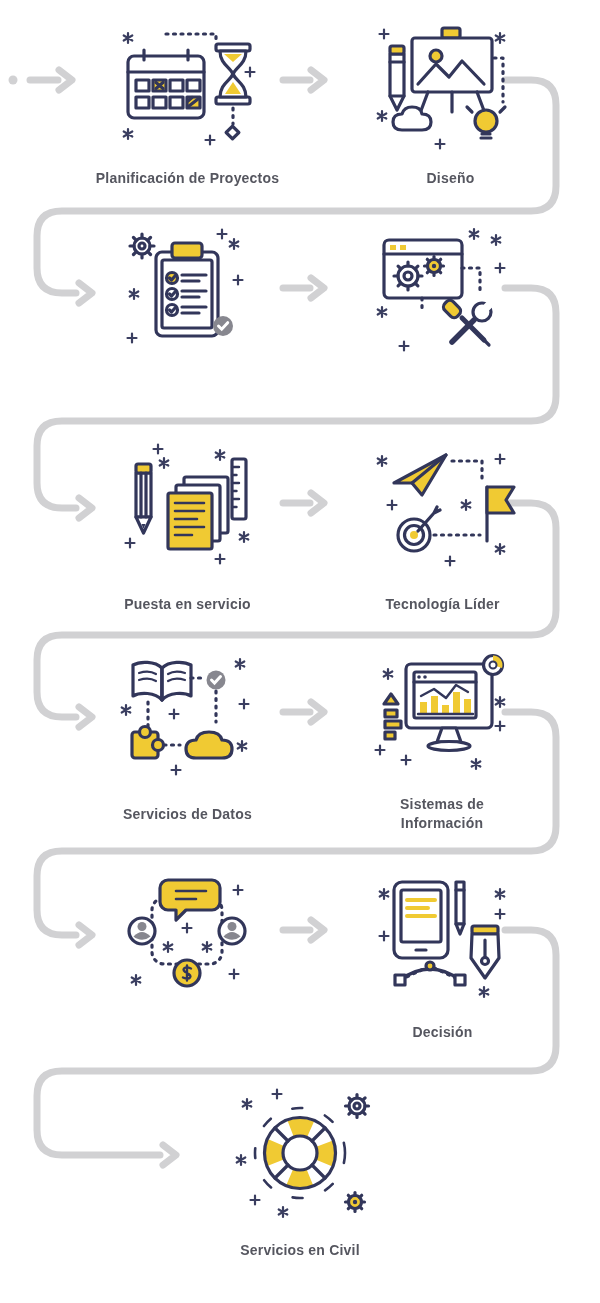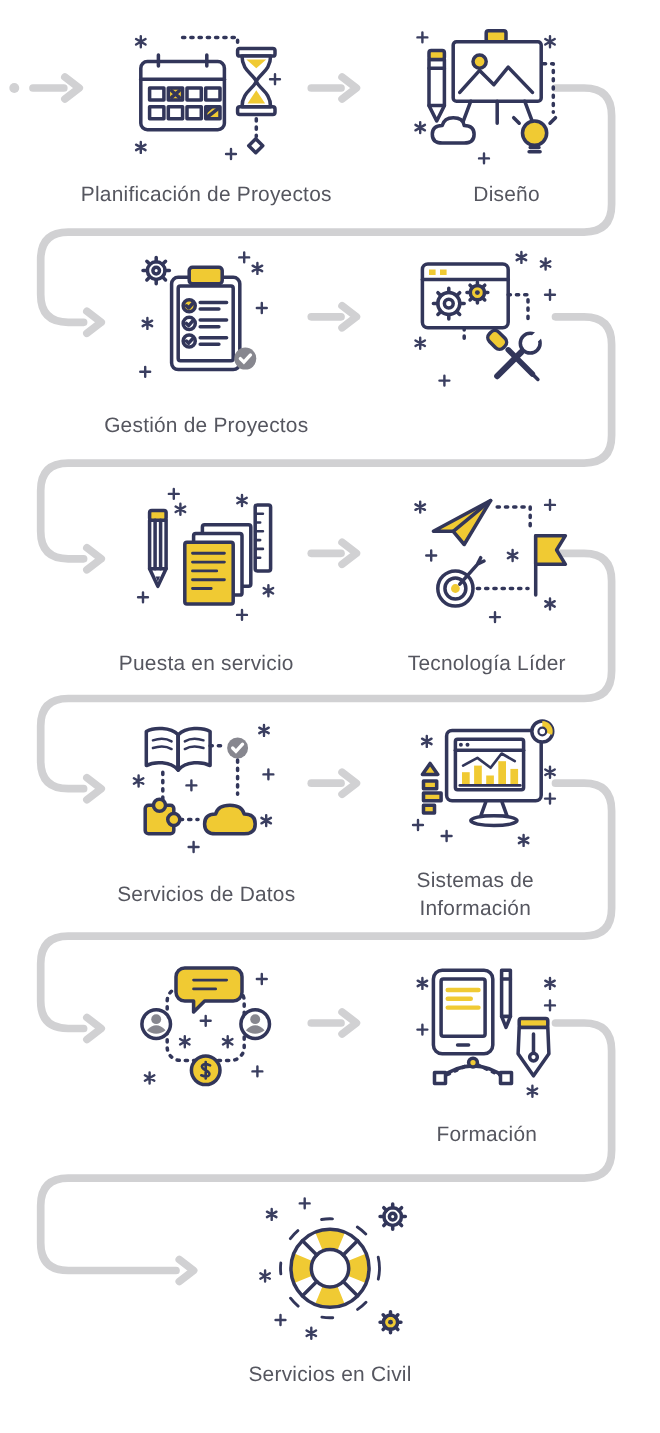--- a/index.html
+++ b/index.html
@@ -14,21 +14,21 @@
   .ic svg{width:100%;height:100%;overflow:visible;}
   .ln{fill:none;stroke:#32365a;stroke-width:3.2;stroke-linecap:round;stroke-linejoin:round;}
   .fw{fill:#ffffff;stroke:#32365a;stroke-width:3.2;stroke-linecap:round;stroke-linejoin:round;}
   .fy{fill:#f0ca33;stroke:#32365a;stroke-width:3.2;stroke-linecap:round;stroke-linejoin:round;}
   .fyn{fill:#f0ca33;stroke:none;}
   .fg{fill:#87878f;stroke:none;}
   .dsh{stroke-dasharray:2 5.5;}
   .spk{fill:none;stroke:#3a3e60;stroke-width:2.2;stroke-linecap:round;}
   .label{
     position:absolute;height:56px;display:flex;align-items:center;justify-content:center;
-    text-align:center;font-weight:normal;font-size:19px;letter-spacing:.2px;color:#55565f;line-height:1.35;
+    text-align:center;font-weight:bold;font-size:14px;letter-spacing:.2px;color:#55565f;line-height:1.35;
   }
 </style>
 </head>
 <body>
 
 <div class="canvas">
 
   <svg class="connector" width="600" height="1303" viewBox="0 0 600 1303" aria-hidden="true">
     <circle cx="13" cy="80" r="4.5" fill="#d1d1d3"></circle>
     <path class="ar" d="M30 80 H58"></path>
@@ -104,21 +104,21 @@
       <path class="ln" d="M96 88 l-5 -5 M124 88 l5 -5"></path>
       <path class="fw" d="M26 106 q-9 0 -9 -8 q0 -8 9 -8 q2 -7 10 -7 q9 0 10 7 q9 0 9 8 q0 8 -9 8 Z"></path>
       <path class="spk" transform="translate(8,10)" d="M0 -4.5 V4.5 M-4.5 0 H4.5"></path>
       <path class="spk" transform="translate(124,14)" d="M0 -5 V5 M-4.3 -2.5 L4.3 2.5 M-4.3 2.5 L4.3 -2.5"></path>
       <path class="spk" transform="translate(64,120)" d="M0 -4.5 V4.5 M-4.5 0 H4.5"></path>
       <path class="spk" transform="translate(6,92)" d="M0 -5 V5 M-4.3 -2.5 L4.3 2.5 M-4.3 2.5 L4.3 -2.5"></path>
     </svg>
   </div>
 
   <div class="label" style="left:40px;top:150px;width:295px">Planificación de Proyectos</div>
-  <div class="label" style="left:348px;top:150px;width:225px">Diseño</div>
+  <div class="label" style="left:338px;top:150px;width:225px">Diseño</div>
 
   <div class="ic" style="left:122px;top:228px">
     <svg viewBox="0 0 130 130">
       <circle class="fw" cx="20" cy="18" r="8"></circle>
       <circle class="ln" cx="20" cy="18" r="3"></circle>
       <path class="ln" d="M20 6 V10 M20 26 V30 M8 18 H12 M28 18 H32 M11.5 9.5 l2.8 2.8 M25.7 23.7 l2.8 2.8 M28.5 9.5 l-2.8 2.8 M14.3 23.7 l-2.8 2.8"></path>
       <rect class="fw" x="34" y="24" width="62" height="84" rx="6"></rect>
       <rect class="ln" x="40" y="32" width="50" height="68" rx="2"></rect>
       <rect class="fy" x="50" y="15" width="30" height="15" rx="3"></rect>
       <circle class="fy" cx="50" cy="50" r="5.5"></circle>
@@ -160,21 +160,20 @@
       <path class="ln" style="stroke-width:5" d="M86 90 L108 112"></path>
       <path class="ln" d="M108 112 l5 5"></path>
       <path class="spk" transform="translate(120,12)" d="M0 -5 V5 M-4.3 -2.5 L4.3 2.5 M-4.3 2.5 L4.3 -2.5"></path>
       <path class="spk" transform="translate(124,40)" d="M0 -4.5 V4.5 M-4.5 0 H4.5"></path>
       <path class="spk" transform="translate(6,84)" d="M0 -5 V5 M-4.3 -2.5 L4.3 2.5 M-4.3 2.5 L4.3 -2.5"></path>
       <path class="spk" transform="translate(28,118)" d="M0 -4.5 V4.5 M-4.5 0 H4.5"></path>
       <path class="spk" transform="translate(98,6)" d="M0 -5 V5 M-4.3 -2.5 L4.3 2.5 M-4.3 2.5 L4.3 -2.5"></path>
     </svg>
   </div>
 
-  <div class="label" style="left:40px;top:360px;width:295px">Gestión de Proyectos</div>
 
   <div class="ic" style="left:122px;top:443px">
     <svg viewBox="0 0 130 130">
       <rect class="fw" x="14" y="30" width="15" height="44"></rect>
       <rect class="fy" x="14" y="21" width="15" height="9" rx="2"></rect>
       <path class="fw" d="M14 74 L21.5 90 L29 74 Z"></path>
       <path d="M19.5 81 L21.5 86 L23.5 81 Z" fill="#32365a"></path>
       <path class="ln" d="M19 30 V74 M24 30 V74"></path>
       <rect class="fw" x="62" y="34" width="44" height="56" rx="2"></rect>
       <rect class="fw" x="54" y="42" width="44" height="56" rx="2"></rect>
@@ -263,21 +262,21 @@
       <path class="spk" transform="translate(124,50)" d="M0 -5 V5 M-4.3 -2.5 L4.3 2.5 M-4.3 2.5 L4.3 -2.5"></path>
       <path class="spk" transform="translate(124,74)" d="M0 -4.5 V4.5 M-4.5 0 H4.5"></path>
       <path class="spk" transform="translate(12,22)" d="M0 -5 V5 M-4.3 -2.5 L4.3 2.5 M-4.3 2.5 L4.3 -2.5"></path>
       <path class="spk" transform="translate(30,108)" d="M0 -4.5 V4.5 M-4.5 0 H4.5"></path>
       <path class="spk" transform="translate(100,112)" d="M0 -5 V5 M-4.3 -2.5 L4.3 2.5 M-4.3 2.5 L4.3 -2.5"></path>
       <path class="spk" transform="translate(4,98)" d="M0 -4.5 V4.5 M-4.5 0 H4.5"></path>
     </svg>
   </div>
 
   <div class="label" style="left:40px;top:786px;width:295px">Servicios de Datos</div>
-  <div class="label" style="left:347px;top:786px;width:170px">Sistemas de Información</div>
+  <div class="label" style="left:357px;top:786px;width:170px">Sistemas de Información</div>
 
   <div class="ic" style="left:122px;top:870px">
     <svg viewBox="0 0 130 130">
       <rect class="ln dsh" x="30" y="28" width="70" height="66" rx="12"></rect>
       <path class="fy" d="M46 10 h44 a8 8 0 0 1 8 8 v14 a8 8 0 0 1 -8 8 h-26 l-10 10 v-10 h-8 a8 8 0 0 1 -8 -8 v-14 a8 8 0 0 1 8 -8 Z"></path>
       <path d="M54 21 H84 M54 29 H74" stroke="#32365a" stroke-width="2.6" stroke-linecap="round" fill="none"></path>
       <circle class="fw" cx="20" cy="61" r="13"></circle>
       <circle class="fg" cx="20" cy="56.5" r="4.5"></circle>
       <path class="fg" d="M11.5 66.5 q8.5 -9 17 0 a13 13 0 0 1 -17 0 Z"></path>
       <circle class="fw" cx="110" cy="61" r="13"></circle>
@@ -314,21 +313,21 @@
       <rect class="fw" x="19" y="105" width="10" height="10"></rect>
       <rect class="fw" x="79" y="105" width="10" height="10"></rect>
       <path class="spk" transform="translate(8,24)" d="M0 -5 V5 M-4.3 -2.5 L4.3 2.5 M-4.3 2.5 L4.3 -2.5"></path>
       <path class="spk" transform="translate(8,66)" d="M0 -4.5 V4.5 M-4.5 0 H4.5"></path>
       <path class="spk" transform="translate(124,24)" d="M0 -5 V5 M-4.3 -2.5 L4.3 2.5 M-4.3 2.5 L4.3 -2.5"></path>
       <path class="spk" transform="translate(124,44)" d="M0 -4.5 V4.5 M-4.5 0 H4.5"></path>
       <path class="spk" transform="translate(108,122)" d="M0 -5 V5 M-4.3 -2.5 L4.3 2.5 M-4.3 2.5 L4.3 -2.5"></path>
     </svg>
   </div>
 
-  <div class="label" style="left:330px;top:1004px;width:225px">Formación</div>
+  <div class="label" style="left:330px;top:1004px;width:225px">Decisión</div>
 
   <div class="ic" style="left:235px;top:1090px">
     <svg viewBox="0 0 130 130">
       <circle cx="65" cy="63" r="45" fill="none" stroke="#32365a" stroke-width="2.6" stroke-dasharray="10 24" stroke-linecap="round"></circle>
       <circle cx="65" cy="63" r="26" fill="none" stroke="#f0ca33" stroke-width="17" stroke-dasharray="20.4 20.4" stroke-dashoffset="10.2"></circle>
       <circle class="ln" cx="65" cy="63" r="35.5"></circle>
       <circle class="fw" cx="65" cy="63" r="17"></circle>
       <path class="ln" d="M77 51 L90 38 M53 51 L40 38 M53 75 L40 88 M77 75 L90 88"></path>
       <circle class="fw" cx="122" cy="16" r="8"></circle>
         <circle class="ln" cx="122" cy="16" r="3"></circle>

